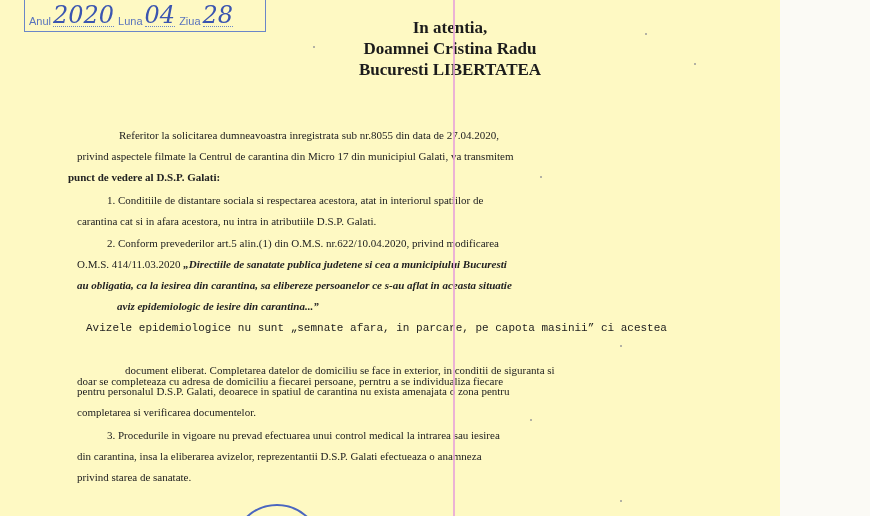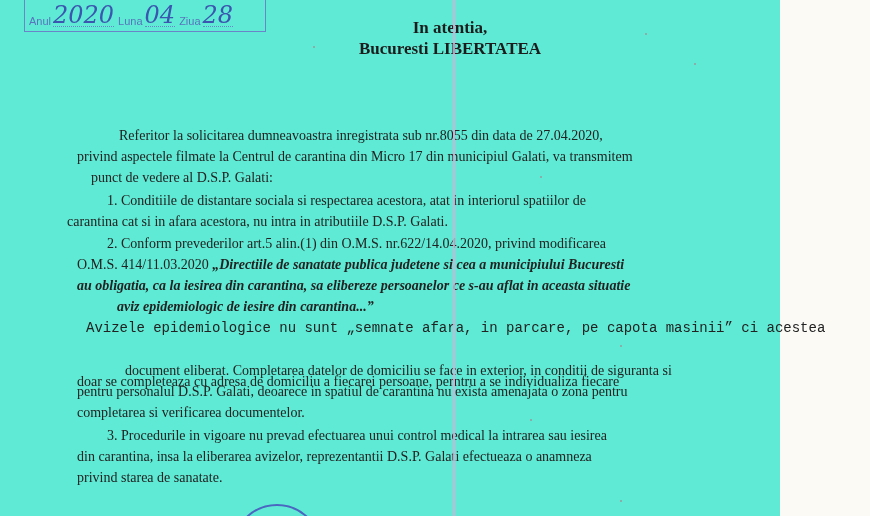--- a/index.html
+++ b/index.html
@@ -12,21 +12,21 @@
     }
     body {
       position: relative;
       font-family: "Liberation Serif", "DejaVu Serif", serif;
       color: #1e1e1e;
     }
     .page {
       position: absolute;
       left: 0; top: 0;
       width: 870px; height: 516px;
-      background: #5eead4;
+      background: #fef9c3;
     }
     .right-tint {
       position: absolute;
       left: 780px; top: 0;
       width: 90px; height: 516px;
       background: #fbfaf5;
     }
     .pink-line {
       position: absolute;
       left: 453px; top: 0;
@@ -76,21 +76,21 @@
     }
     .addressee div { white-space: nowrap; }
     
     .body-text {
       position: absolute;
       left: 0; top: 0;
     }
     .line {
       position: absolute;
       white-space: nowrap;
-      font-size: 14px;
+      font-size: 11px;
       line-height: 21px;
       color: #222;
     }
     .it {
       font-style: italic;
       font-weight: bold;
     }
     
     .round-stamp {
       position: absolute;
@@ -118,32 +118,33 @@
     <span class="lbl">Anul</span>
     <span class="hw">2020</span>
     <span class="lbl">Luna</span>
     <span class="hw">04</span>
     <span class="lbl">Ziua</span>
     <span class="hw">28</span>
   </div>
 
   <div class="addressee">
     <div>In atentia,</div>
+    <div>Doamnei Cristina Radu</div>
     <div>Bucuresti LIBERTATEA</div>
   </div>
 
   <div class="body-text">
     <div class="line" style="left:119px; top:125px;">Referitor la solicitarea dumneavoastra inregistrata sub nr.8055 din data de 27.04.2020,</div>
     <div class="line" style="left:77px; top:146px;">privind  aspectele filmate la Centrul de carantina din Micro 17 din municipiul Galati, va transmitem</div>
-    <div class="line" style="left:91px; top:167px;">punct de vedere al D.S.P. Galati:</div>
+    <div class="line" style="left:68px; top:167px;font-weight:bold;">punct de vedere al D.S.P. Galati:</div>
 
     <div class="line" style="left:107px; top:190px;">1. Conditiile de distantare sociala si respectarea acestora, atat in interiorul spatiilor de</div>
-    <div class="line" style="left:67px; top:211px;">carantina cat si in afara acestora,  nu intra in atributiile D.S.P. Galati.</div>
+    <div class="line" style="left:77px; top:211px;">carantina cat si in afara acestora,  nu intra in atributiile D.S.P. Galati.</div>
 
-    <div class="line" style="left:107px; top:233px;">2. Conform prevederilor art.5 alin.(1) din O.M.S. nr.622/14.04.2020, privind modificarea</div>
+    <div class="line" style="left:107px; top:233px;">2. Conform prevederilor art.5 alin.(1) din O.M.S. nr.622/10.04.2020, privind modificarea</div>
     <div class="line" style="left:77px; top:254px;"><span>O.M.S. 414/11.03.2020 </span><span class="it">„Directiile de sanatate publica judetene si cea a municipiului Bucuresti</span></div>
     <div class="line it" style="left:77px; top:275px;">au obligatia, ca la iesirea din carantina, sa elibereze persoanelor ce s-au aflat in aceasta situatie</div>
     <div class="line it" style="left:77px; top:296px;margin-left:40px;">aviz epidemiologic de iesire din carantina...”</div>
 
     <div class="line" style="left:86px; top:318px;font-family:Liberation Mono, monospace;">Avizele epidemiologice nu sunt „semnate afara, in parcare, pe capota masinii” ci acestea</div>
     <div class="line" style="left:77px; top:339px;margin-top:32px;">doar se completeaza cu adresa de domiciliu a fiecarei persoane, perntru a se individualiza fiecare</div>
     <div class="line" style="left:77px; top:360px;margin-left:48px;">document eliberat. Completarea datelor de domiciliu se face in exterior, in conditii de siguranta si</div>
     <div class="line" style="left:77px; top:381px;">pentru personalul D.S.P. Galati, deoarece in spatiul de carantina nu exista amenajata o zona pentru</div>
     <div class="line" style="left:77px; top:402px;">completarea si verificarea documentelor.</div>
 

